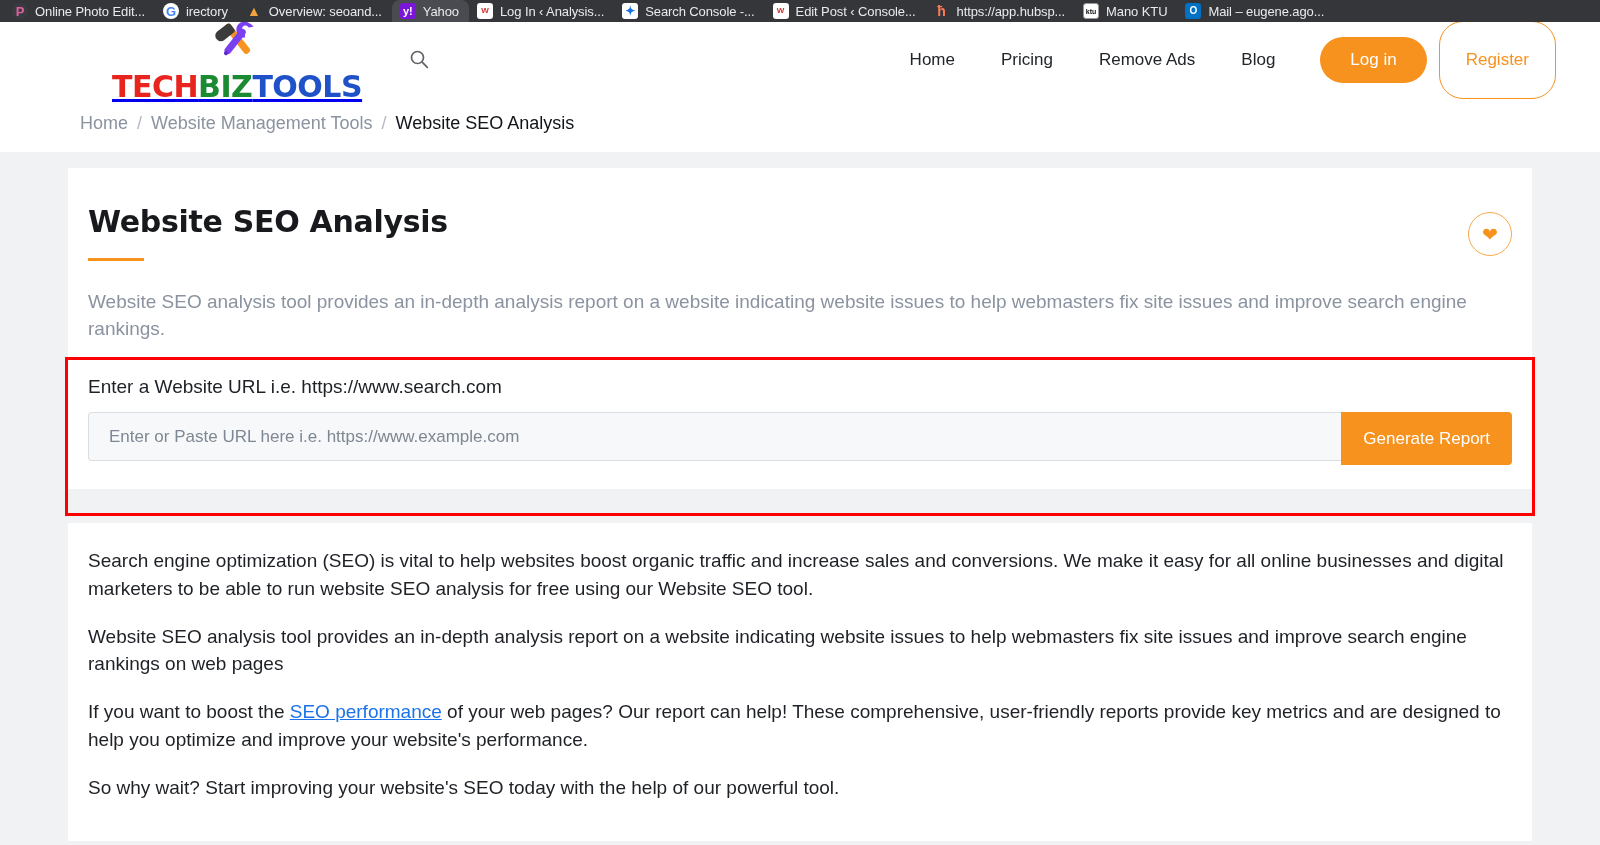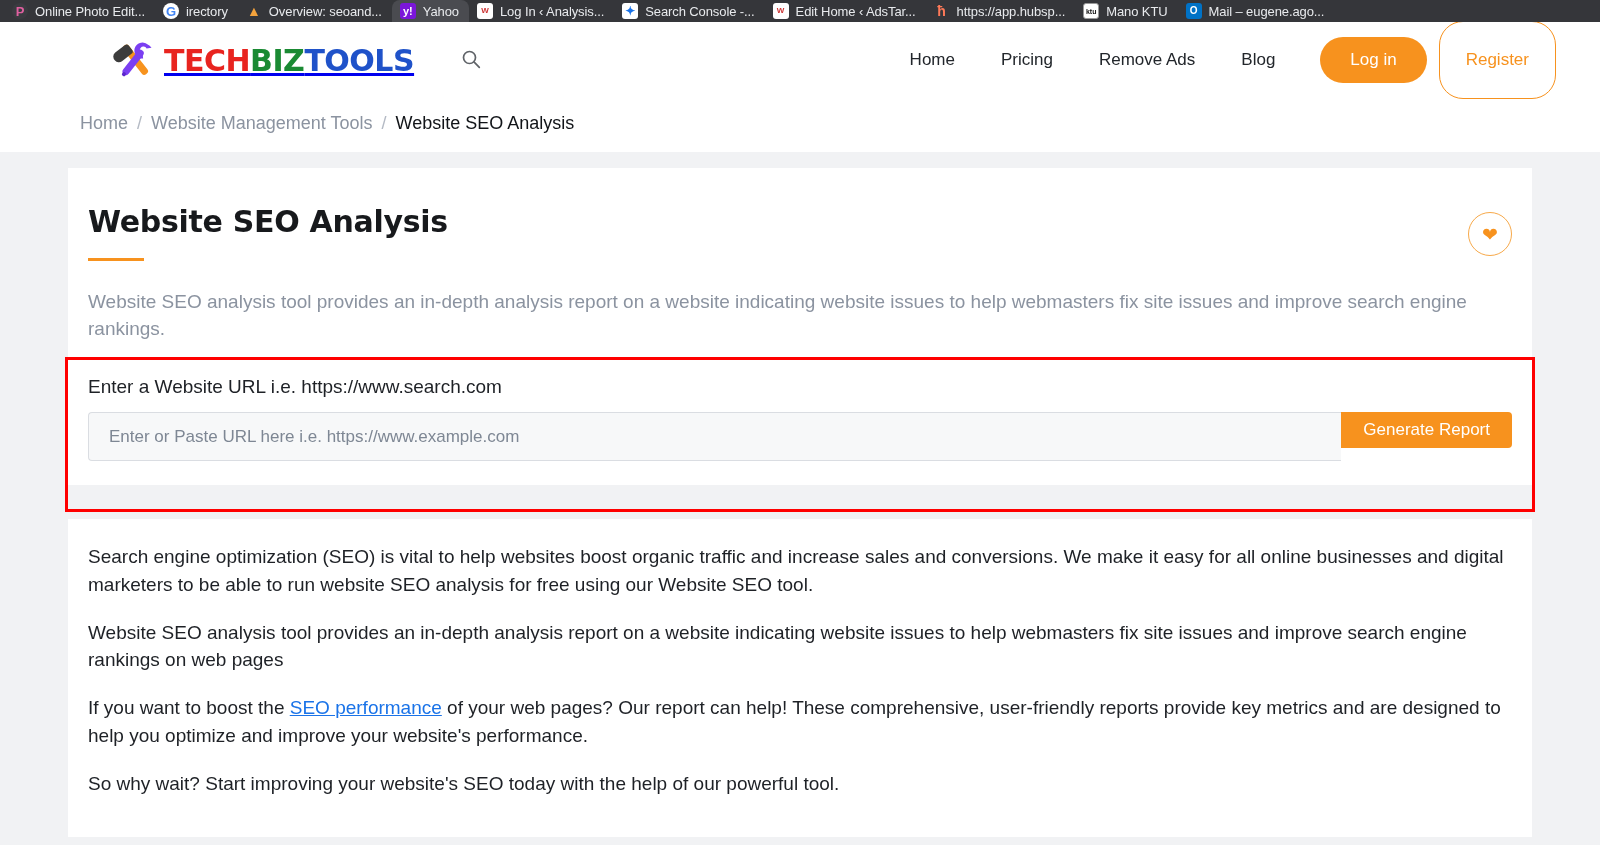--- a/index.html
+++ b/index.html
@@ -65,21 +65,21 @@
 
   
   .site-header {
     height: 77px;
     background: #ffffff;
     display: flex;
     align-items: center;
     padding: 0 44px 0 112px;
     border-bottom: 1px solid #ffffff;
   }
-  .logo-wrap { display: flex; align-items: center; gap: 6px; }
+  .logo-wrap { display: flex; align-items: center; gap: 6px; flex-direction: column; }
   .logo-icon { width: 46px; height: 44px; flex: 0 0 46px; }
   .logo-text {
     font-size: 30px;
     font-weight: 800;
     letter-spacing: -0.5px;
     font-family: "DejaVu Sans", sans-serif;
   }
   .logo-text .t1 { color: #e8241f; }
   .logo-text .t2 { color: #1a8a33; }
   .logo-text .t3 { color: #1f52c9; }
@@ -204,21 +204,21 @@
   .btn-generate {
     flex: 0 0 auto;
     background: #f7921e;
     color: #fff;
     border: none;
     border-radius: 0 4px 4px 0;
     padding: 0 22px;
     font-size: 17px;
     font-family: "Liberation Sans", sans-serif;
     cursor: pointer;
-    height: 36px;
+    height: 53px;
   }
   .form-region-footer { height: 24px; background: #f1f2f4; }
 
   
   .article {
     background: #fff;
     margin: 10px 68px 0 68px;
     padding: 24px 20px 20px 20px;
   }
   .article p {
@@ -253,21 +253,21 @@
   <div class="tab">
     <span class="favicon fav-wp">W</span>
     <span class="tab-title">Log In ‹ Analysis...</span>
   </div>
   <div class="tab">
     <span class="favicon fav-sc">✦</span>
     <span class="tab-title">Search Console -...</span>
   </div>
   <div class="tab">
     <span class="favicon fav-wp">W</span>
-    <span class="tab-title">Edit Home ‹ AdsTar...</span>
+    <span class="tab-title">Edit Post ‹ Console...</span>
   </div>
   <div class="tab">
     <span class="favicon fav-hub">ħ</span>
     <span class="tab-title">https://app.hubsp...</span>
   </div>
   <div class="tab">
     <span class="favicon fav-ktu">ktu</span>
     <span class="tab-title">Mano KTU</span>
   </div>
   <div class="tab">

